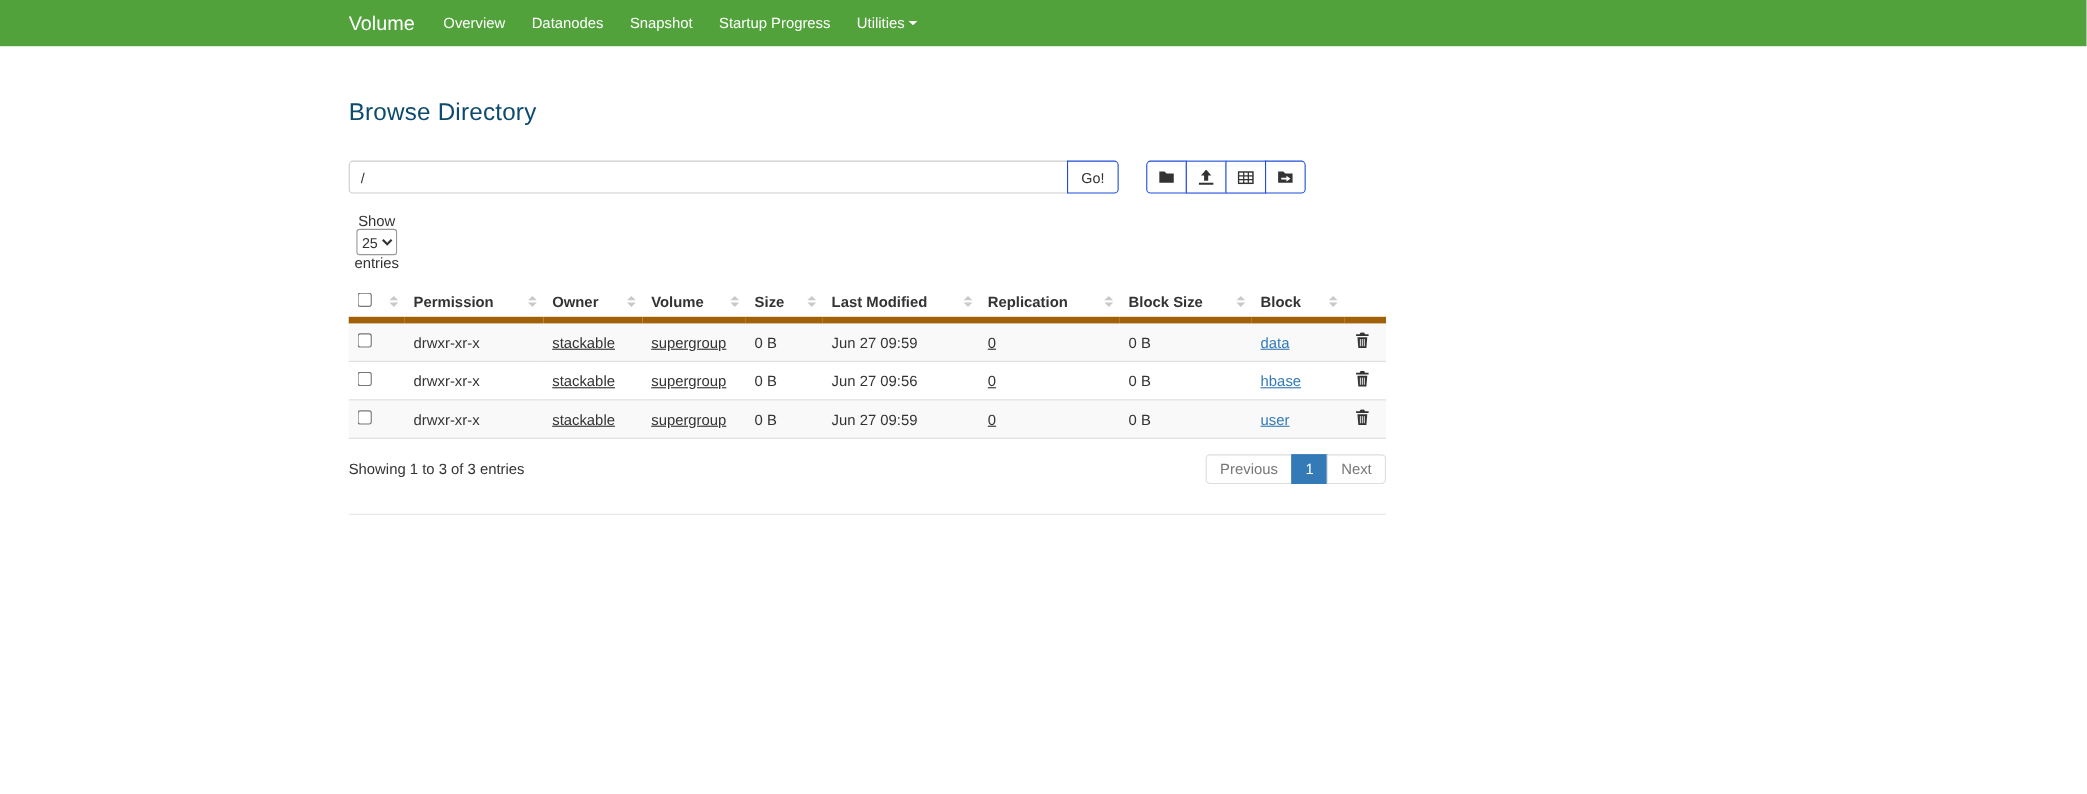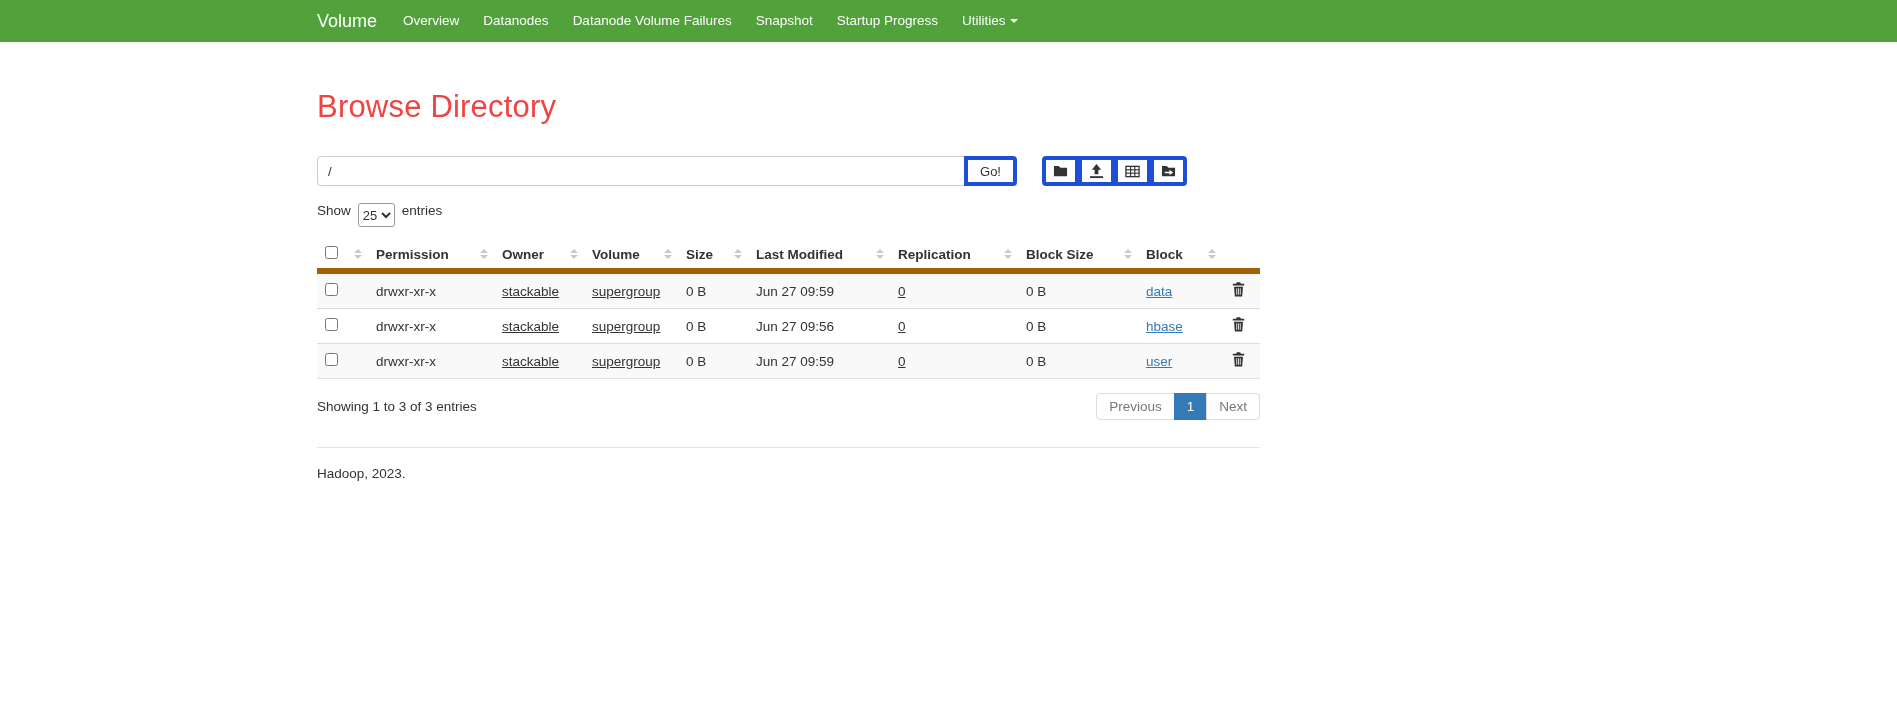--- a/index.html
+++ b/index.html
@@ -34,52 +34,52 @@
   }
   .caret {
     display: inline-block; width: 0; height: 0; margin-left: 4px;
     vertical-align: middle;
     border-left: 4px solid transparent; border-right: 4px solid transparent;
     border-top: 4px solid #fff;
   }
 
   
   h1.page-title {
-    font-size: 31px; font-weight: 500; color: #ef4444;
+    font-size: 22px; font-weight: 500; color: #0c4a6e;
     margin: 47px 0 31px 0; letter-spacing: 0.2px;
   }
 
   
   .path-row { display: flex; align-items: flex-start; margin-bottom: 17px; }
   .input-group { display: flex; width: 700px; }
   .path-input {
     flex: 1; height: 30px; padding: 4px 10px;
     font-size: 13px; font-family: "Liberation Sans", sans-serif;
     border: 1px solid #ccc; border-radius: 4px 0 0 4px;
     color: #333; outline: none;
   }
   .btn {
-    background: #fff; border: 4px solid #1d4ed8; color: #333;
+    background: #fff; border: 1px solid #1d4ed8; color: #333;
     font-size: 13px; font-family: "Liberation Sans", sans-serif;
     cursor: pointer; height: 30px;
   }
   .go-btn { margin-left: -1px; border-radius: 0 4px 4px 0; padding: 4px 12px; }
   .icon-group { display: flex; margin-left: 25px; }
   .icon-btn { width: 37px; padding: 0; display: flex; align-items: center; justify-content: center; }
   .icon-btn + .icon-btn { margin-left: -1px; }
   .icon-btn:first-child { border-radius: 4px 0 0 4px; }
   .icon-btn:last-child { border-radius: 0 4px 4px 0; }
   .icon-btn svg { display: block; }
 
   
   .controls-row {
     display: flex; justify-content: space-between; align-items: center;
     margin: 0 0 13px 0;
   }
-  .show-wrap { display: flex; align-items: flex-start; }
+  .show-wrap { display: flex; align-items: center; flex-direction: column; }
   .page-size-select {
     margin: 0 7px; height: 24px; font-size: 13px; color: #333;
     border: 1px solid #999; border-radius: 3px;
     font-family: "Liberation Sans", sans-serif; background: #fff;
   }
   .search-wrap { display: flex; align-items: center; }
   .search-input {
     margin-left: 8px; width: 157px; height: 26px;
     border: 1px solid #aaa; border-radius: 3px; padding: 3px 8px;
     font-size: 13px; font-family: "Liberation Sans", sans-serif; outline: none;
@@ -132,21 +132,20 @@
 </style>
 </head>
 <body>
 
 <nav class="navbar">
   <div class="navbar-inner">
     <a class="brand">Volume</a>
     <div class="nav-links">
       <a class="nav-link">Overview</a>
       <a class="nav-link">Datanodes</a>
-      <a class="nav-link">Datanode Volume Failures</a>
       <a class="nav-link">Snapshot</a>
       <a class="nav-link">Startup Progress</a>
       <a class="nav-link"><span>Utilities</span><span class="caret"></span></a>
     </div>
   </div>
 </nav>
 
 <div class="container">
 
   <h1 class="page-title">Browse Directory</h1>
@@ -314,15 +313,14 @@
   <div class="table-footer">
     <span>Showing 1 to 3 of 3 entries</span>
     <div class="pagination">
       <a class="page-item first">Previous</a>
       <a class="page-item active">1</a>
       <a class="page-item last">Next</a>
     </div>
   </div>
 
   <hr class="footer-rule">
-  <div class="copyright">Hadoop, 2023.</div>
 
 </div>
 
 </body></html>

